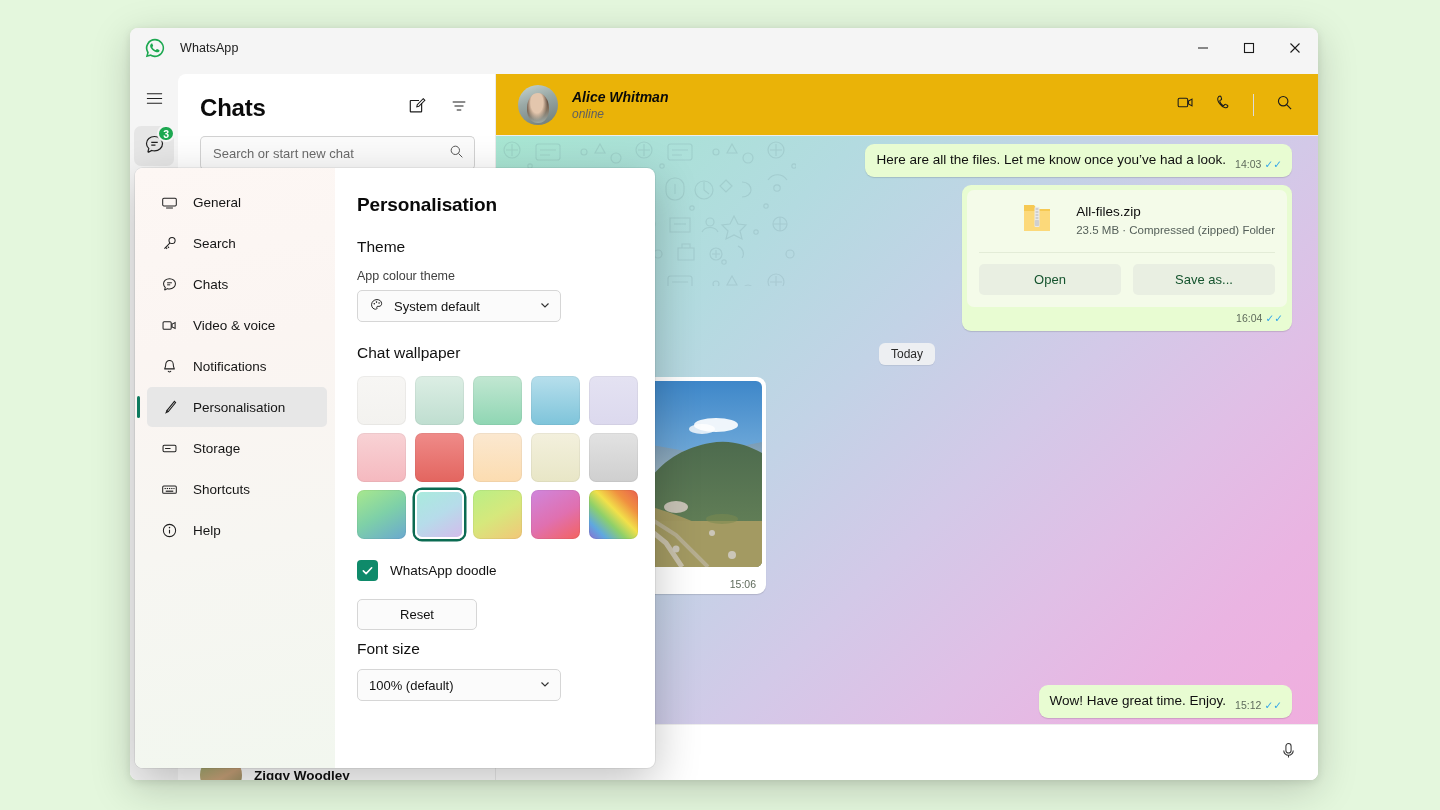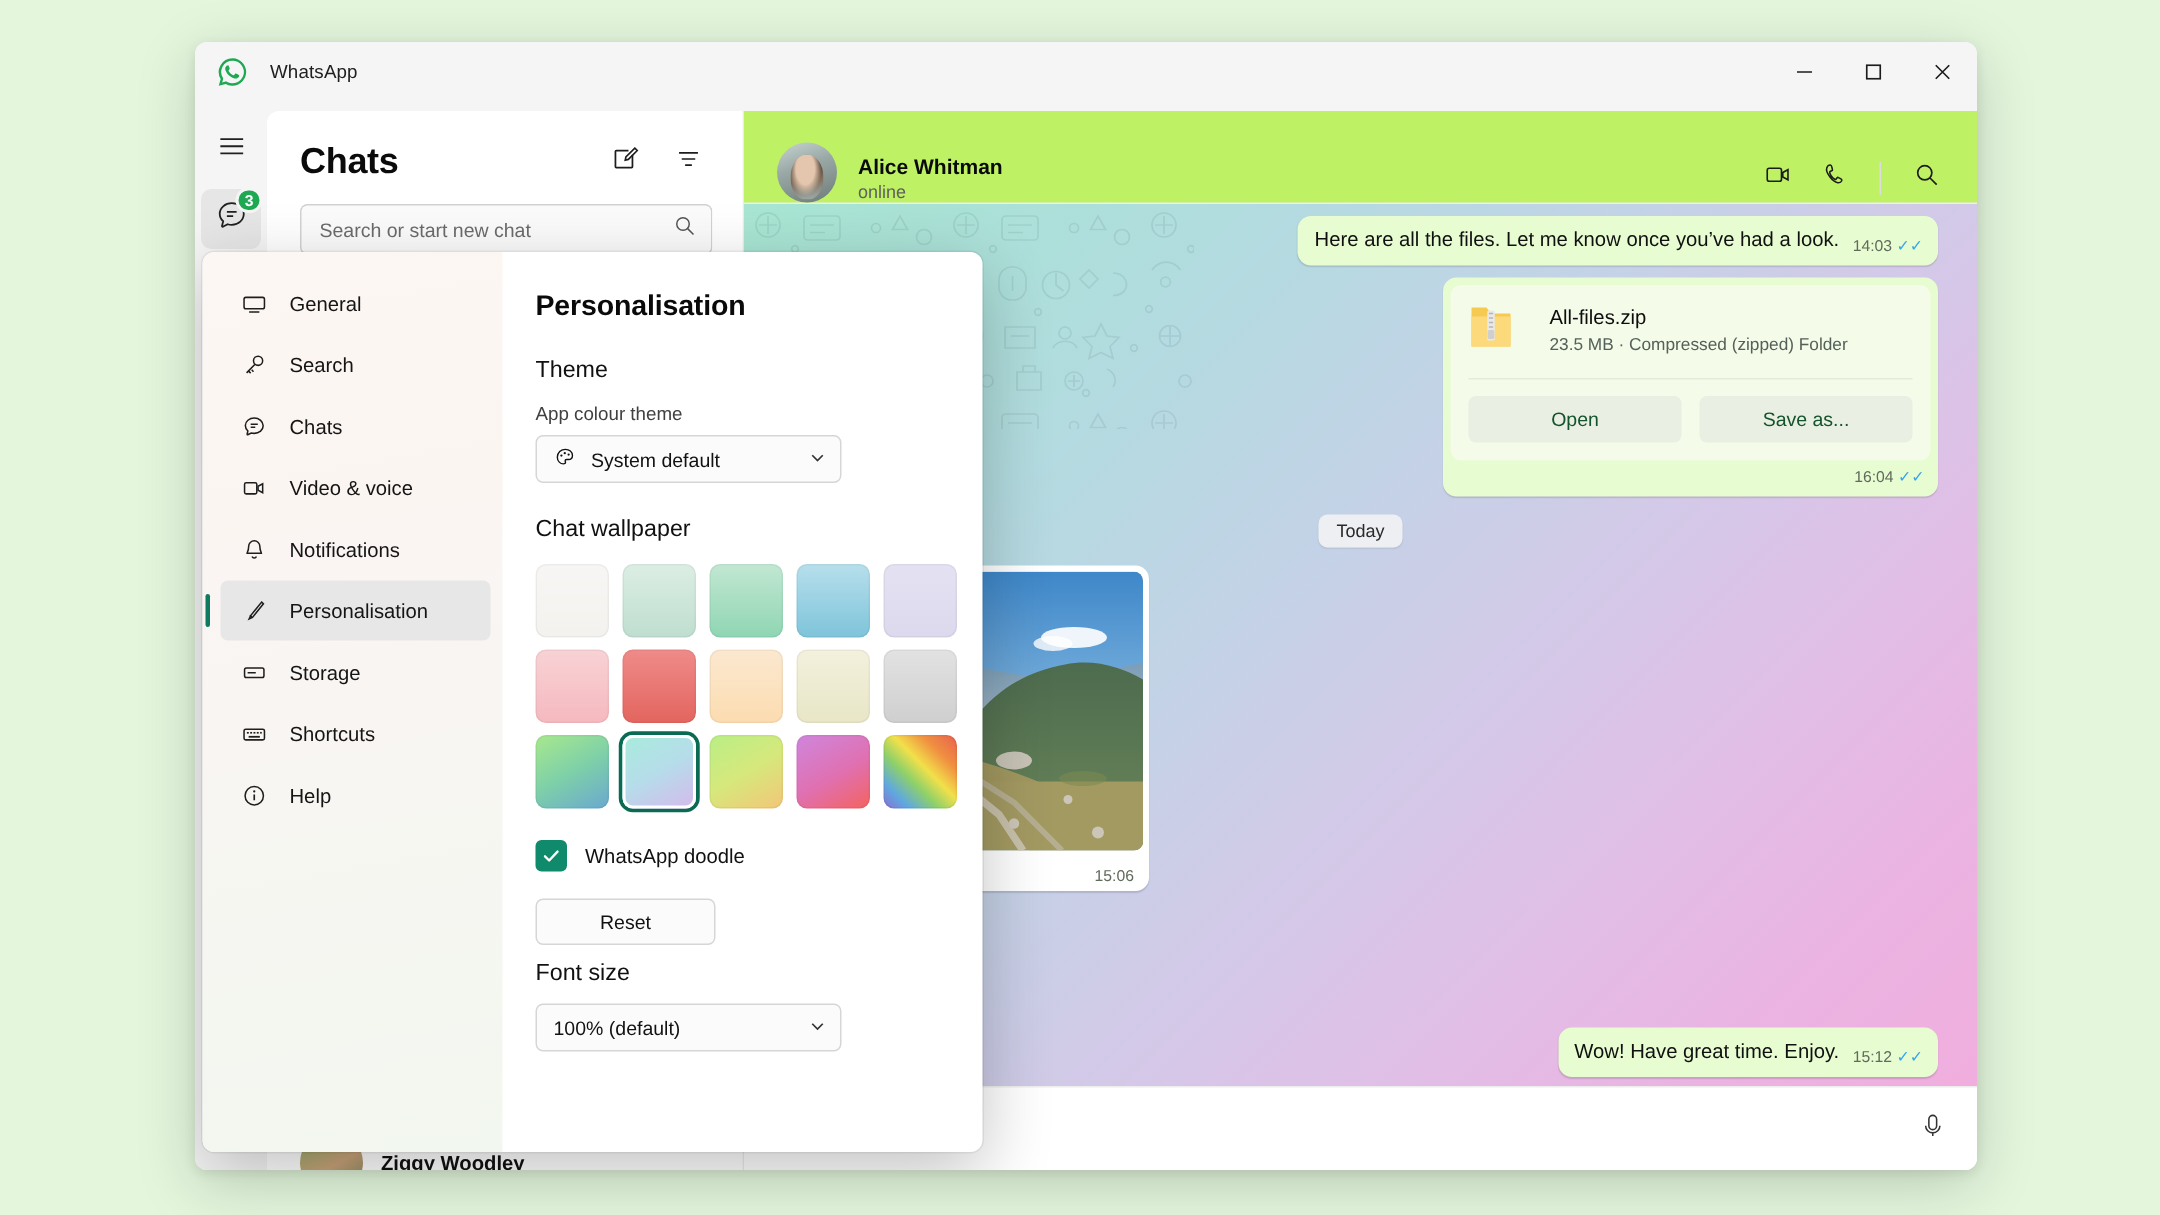--- a/index.html
+++ b/index.html
@@ -96,23 +96,23 @@
   .chat-meta { flex: 1; min-width: 0; }
   .chat-name { font-size: 13.5px; color: #111; font-weight: bold; white-space: nowrap; }
   .chat-time { font-size: 11px; color: #6d6d6d; align-self: flex-start; margin-top: 3px; }
 
   
   #conv {
     position: absolute; left: 366px; top: 46px; right: 0; bottom: 0;
     background: #fff; display: flex; flex-direction: column;
   }
   #conv-head {
-    height: 62px; flex: none; background: #bef264;
-    display: flex; align-items: flex-end; padding: 0 18px 0 22px;
-    border-bottom: 1px solid #eeeeee; z-index: 3;
+    height: 62px; flex: none; background: #eab308;
+    display: flex; align-items: center; padding: 0 18px 0 22px;
+    border-bottom: 1px solid #eeeeee; z-index: 3; font-style: italic;
   }
   #conv-avatar {
     width: 40px; height: 40px; border-radius: 50%; flex: none; overflow: hidden;
     background: linear-gradient(160deg,#c8d6d2 0%,#9aa9a6 40%,#6d7a78 100%);
     position: relative;
   }
   #conv-avatar::after {
     content:""; position:absolute; left:9px; top:8px; width:22px; height:30px;
     border-radius: 50% 50% 46% 46%;
     background: radial-gradient(ellipse at 45% 32%, #e3c6ad 0 36%, rgba(227,198,173,0) 62%),
@@ -153,21 +153,21 @@
   .bub-text { display: inline; }
   .meta {
     display: inline-flex; align-items: center; gap: 3px;
     float: right; margin: 6px 0 0 9px; font-size: 10.5px; color: #5f6b5c;
   }
   .ticks { color: #33a6e8; }
 
   
   .filecard { width: 330px; padding: 5px; }
   .filecard-inner { background: #f4fbe9; border-radius: 7px; padding: 11px 12px 12px; }
-  .file-top { display: flex; align-items: center; gap: 24px; }
+  .file-top { display: flex; align-items: center; gap: 24px; justify-content: flex-end; }
   .file-name { font-size: 13.5px; color: #0d0d0d; }
   .file-sub { font-size: 11.5px; color: #55605a; margin-top: 2px; }
   .file-btns { display: flex; gap: 12px; margin-top: 12px; padding-top: 11px; border-top: 1px solid #e3ecd7; }
   .file-btn {
     flex: 1; height: 31px; background: #e9efe2; border-radius: 5px;
     display: flex; align-items: center; justify-content: center;
     font-size: 13px; color: #14532d;
   }
   .filecard .meta { float: right; margin-top: 4px; margin-right: 4px; }
 

